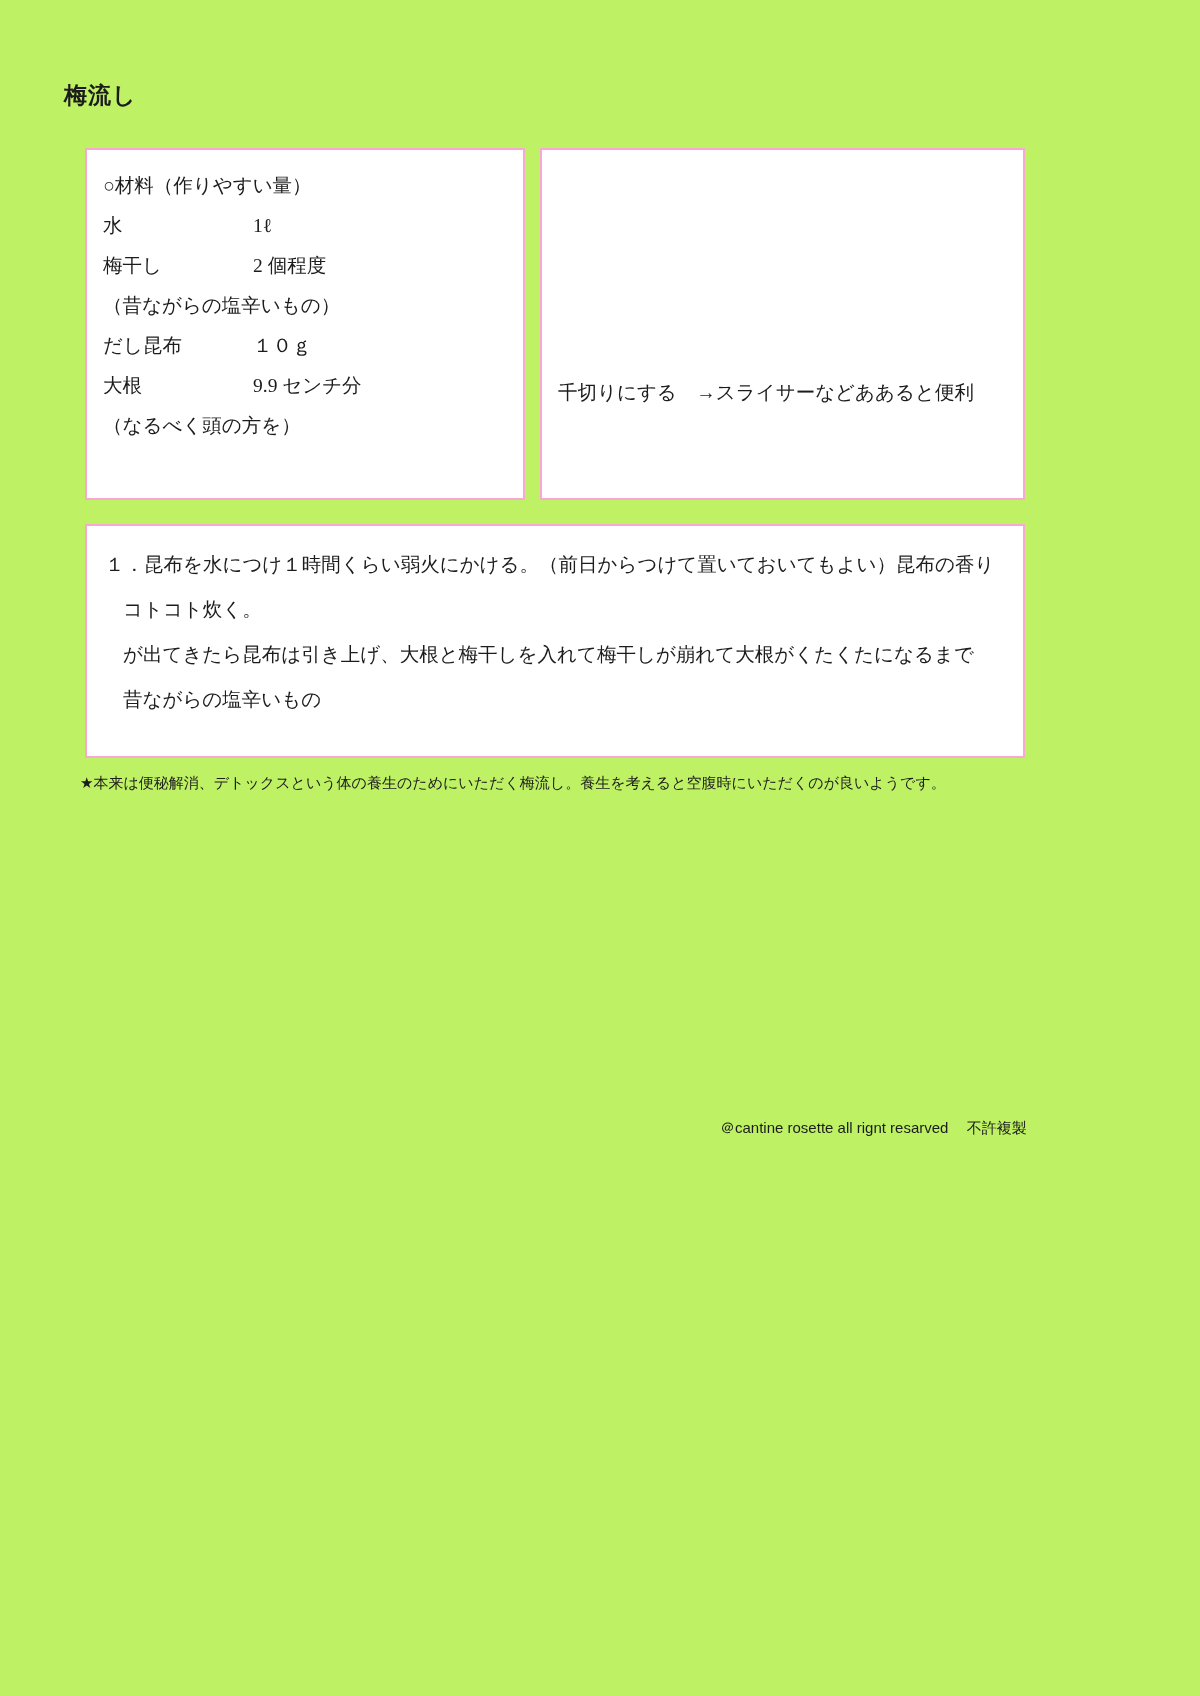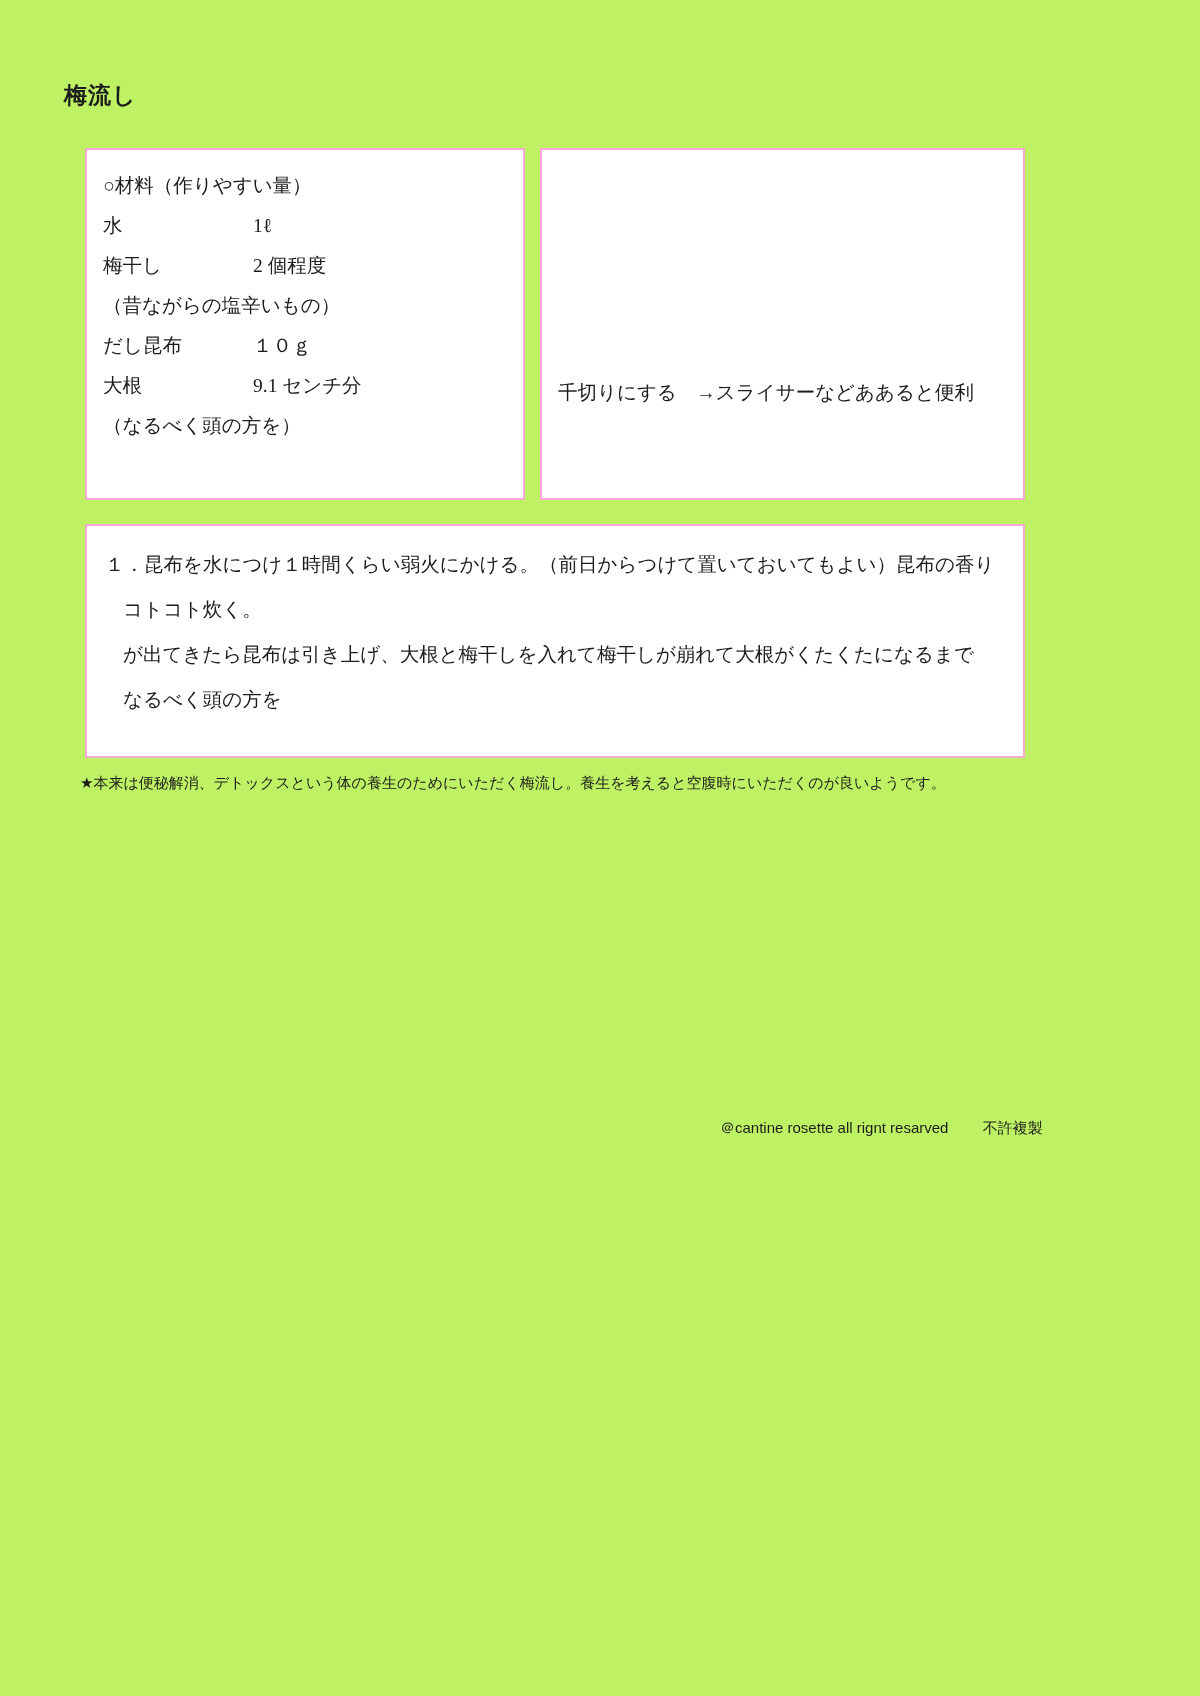--- a/index.html
+++ b/index.html
@@ -86,21 +86,21 @@
     white-space: nowrap;
   }
   .footer {
     position: absolute;
     left: 720px;
     top: 1119px;
     font-family: "Liberation Sans", "DejaVu Sans", sans-serif;
     font-size: 15px;
     white-space: nowrap;
   }
-  .footer .credit { margin-right: 30px; }
+  .footer .credit { margin-right: 14px; }
 </style>
 </head>
 <body>
 
 <div class="page">
 
   <div class="doc-title">梅流し</div>
 
   <div class="box ingredients-box">
     <div class="line">○材料（作りやすい量）</div>
@@ -117,35 +117,35 @@
 
     <div class="line">（昔ながらの塩辛いもの）</div>
 
     <div class="ing-row">
       <span class="ing-label">だし昆布</span>
       <span class="ing-value">１０ｇ</span>
     </div>
 
     <div class="ing-row">
       <span class="ing-label">大根</span>
-      <span class="ing-value">9.1 センチ分</span>
+      <span class="ing-value">9.9 センチ分</span>
     </div>
 
     <div class="line">（なるべく頭の方を）</div>
   </div>
 
   <div class="box prep-box">
     <div class="prep-note">千切りにする　→スライサーなどああると便利</div>
   </div>
 
   <div class="box instructions-box">
     <div class="step-line first">１．昆布を水につけ１時間くらい弱火にかける。（前日からつけて置いておいてもよい）昆布の香り</div>
     <div class="step-line cont">コトコト炊く。</div>
     <div class="step-line cont">が出てきたら昆布は引き上げ、大根と梅干しを入れて梅干しが崩れて大根がくたくたになるまで</div>
-    <div class="step-line cont">なるべく頭の方を</div>
+    <div class="step-line cont">昔ながらの塩辛いもの</div>
   </div>
 
   <div class="footnote">★本来は便秘解消、デトックスという体の養生のためにいただく梅流し。養生を考えると空腹時にいただくのが良いようです。</div>
 
   <div class="footer">
     <span class="credit">＠cantine rosette all rignt resarved</span>
     <span class="notice">不許複製</span>
   </div>
 
 </div>

